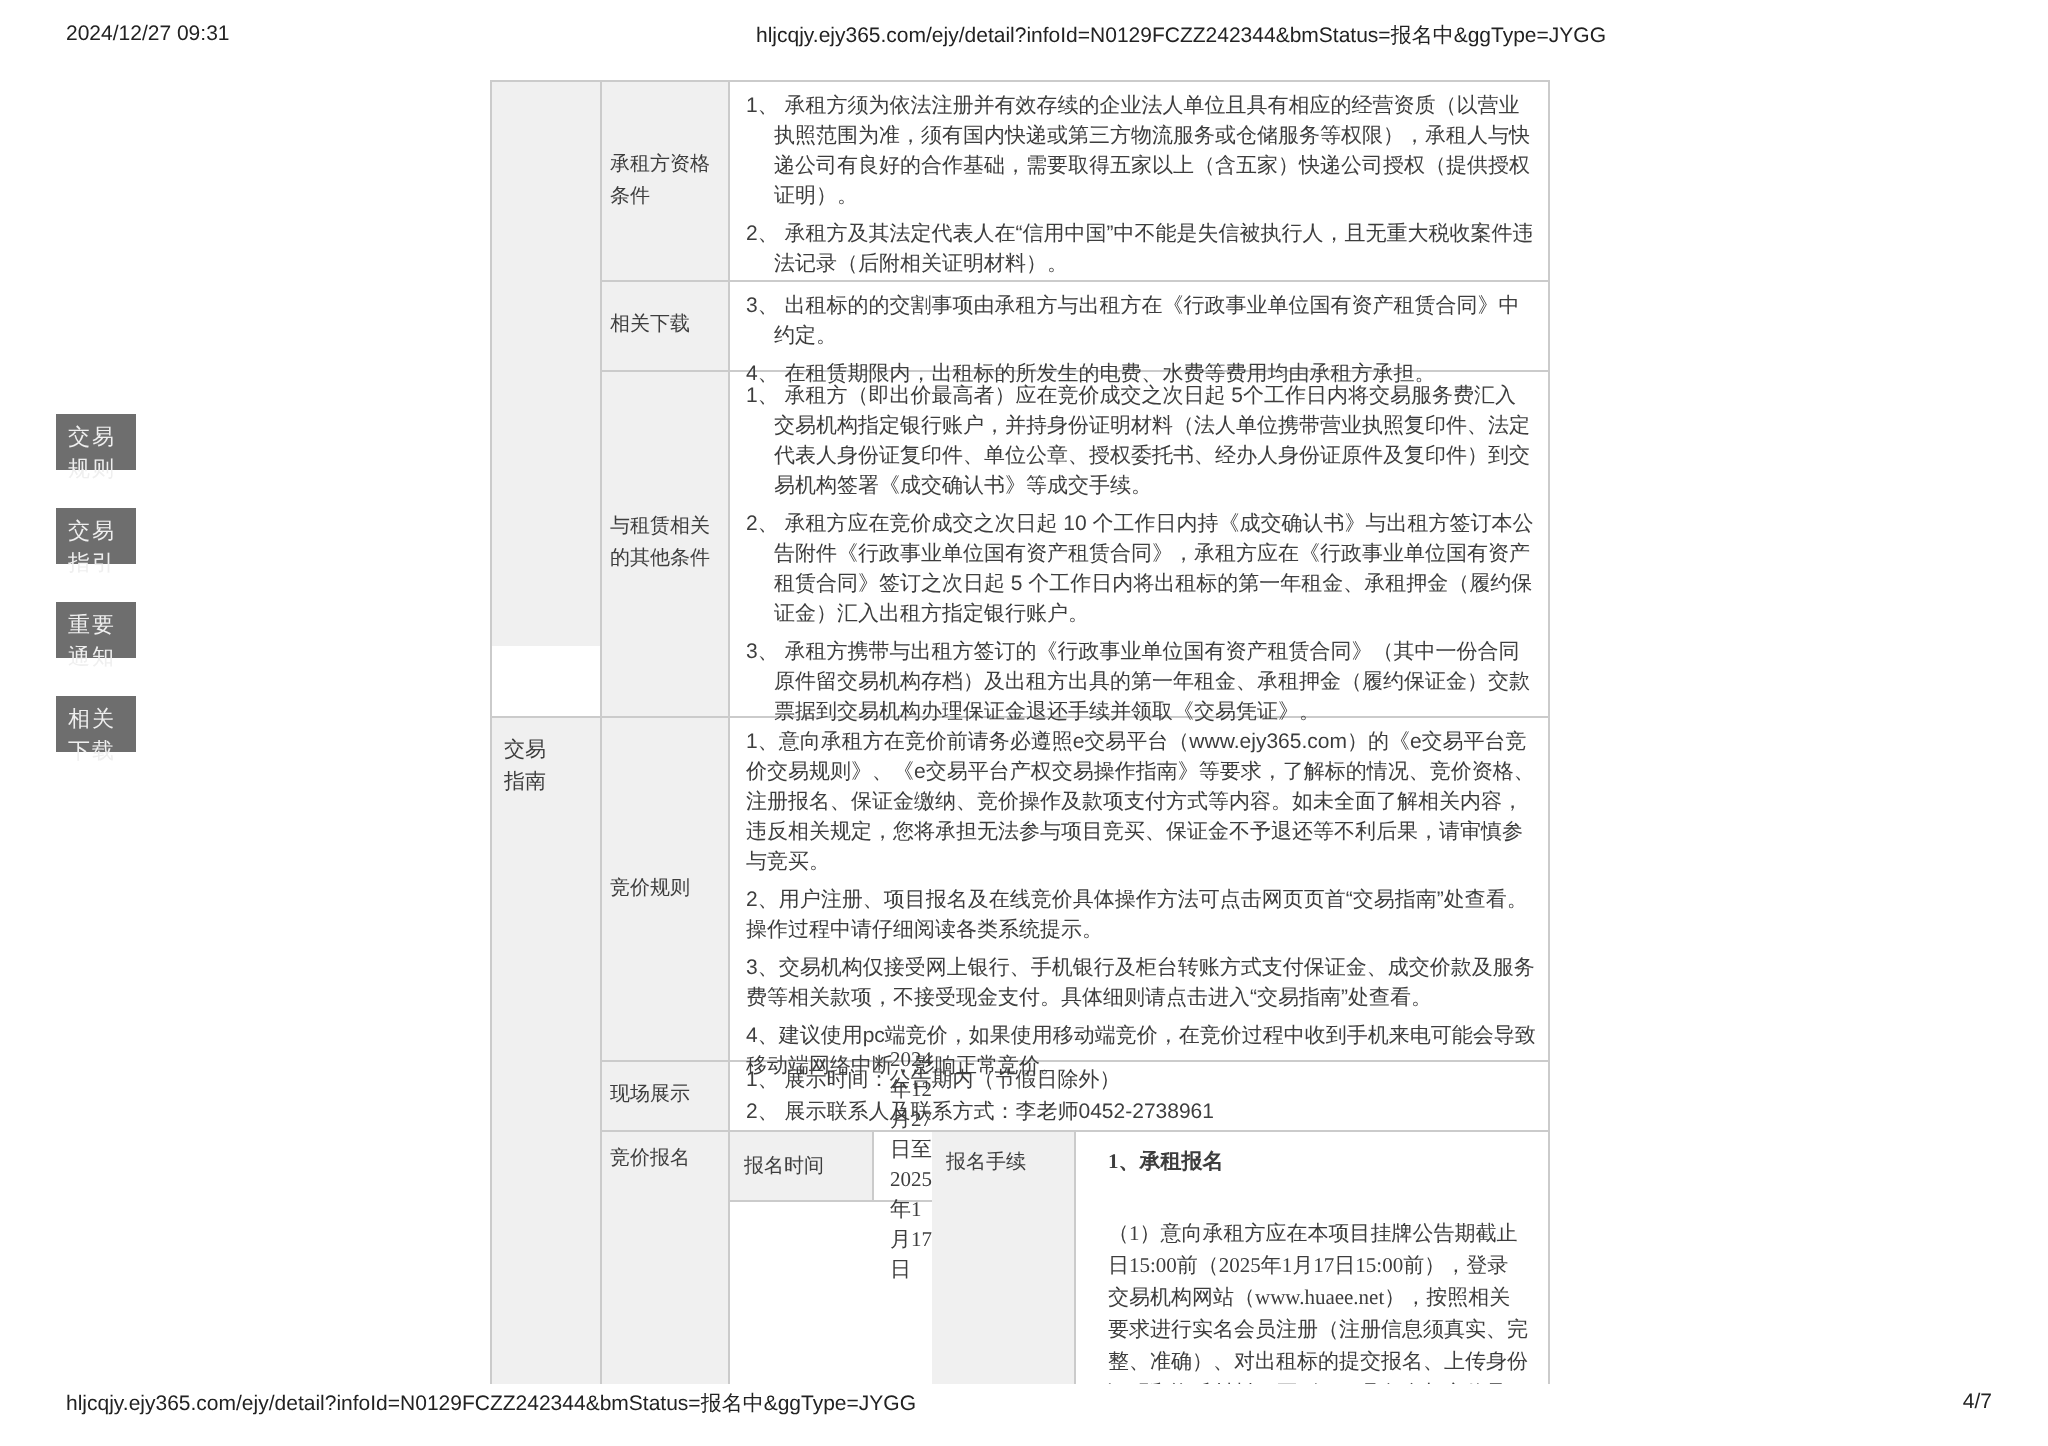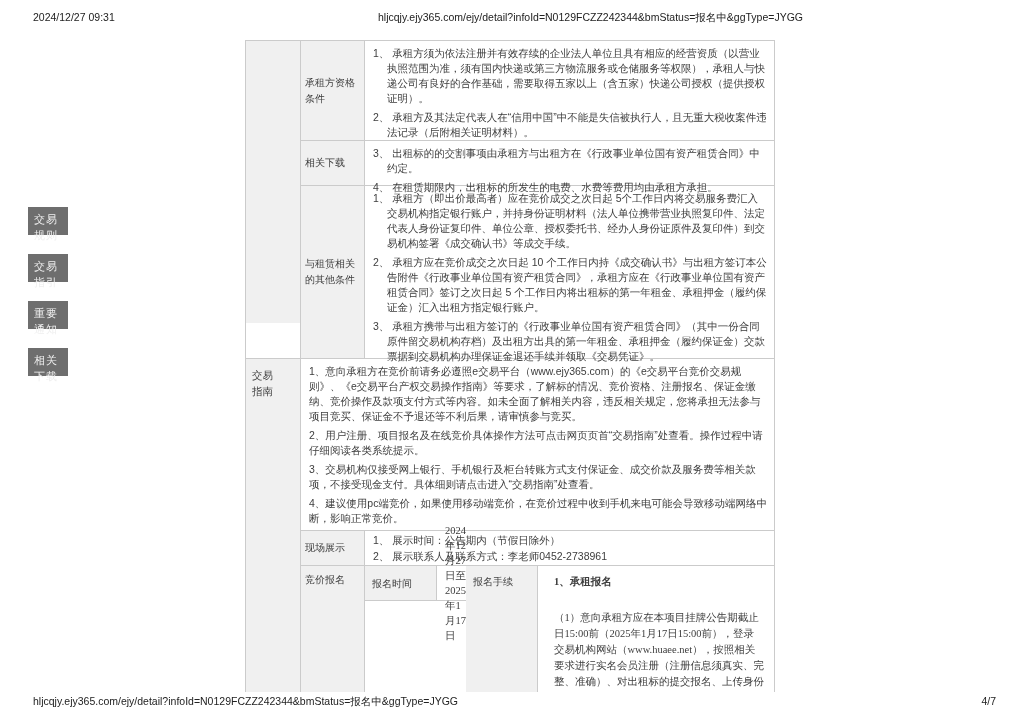--- a/index.html
+++ b/index.html
@@ -133,20 +133,21 @@
       </div>
     </div>
   </div>
 
   <div class="tgroup g2">
     <div class="gcol">
         <span>交易指南</span>
       </div>
     <div class="grows">
       <div class="trow" style="height:172px">
+        <div class="lblcell">竞价规则</div>
         <div class="ccell">
           <p>1、意向承租方在竞价前请务必遵照e交易平台（www.ejy365.com）的《e交易平台竞价交易规则》、《e交易平台产权交易操作指南》等要求，了解标的情况、竞价资格、注册报名、保证金缴纳、竞价操作及款项支付方式等内容。如未全面了解相关内容，违反相关规定，您将承担无法参与项目竞买、保证金不予退还等不利后果，请审慎参与竞买。</p>
           <p>2、用户注册、项目报名及在线竞价具体操作方法可点击网页页首“交易指南”处查看。操作过程中请仔细阅读各类系统提示。</p>
           <p>3、交易机构仅接受网上银行、手机银行及柜台转账方式支付保证金、成交价款及服务费等相关款项，不接受现金支付。具体细则请点击进入“交易指南”处查看。</p>
           <p>4、建议使用pc端竞价，如果使用移动端竞价，在竞价过程中收到手机来电可能会导致移动端网络中断，影响正常竞价。</p>
         </div>
       </div>
       <div class="trow" style="height:35px">
         <div class="lblcell">现场展示</div>
         <div class="ccell" style="padding-top:1px">

